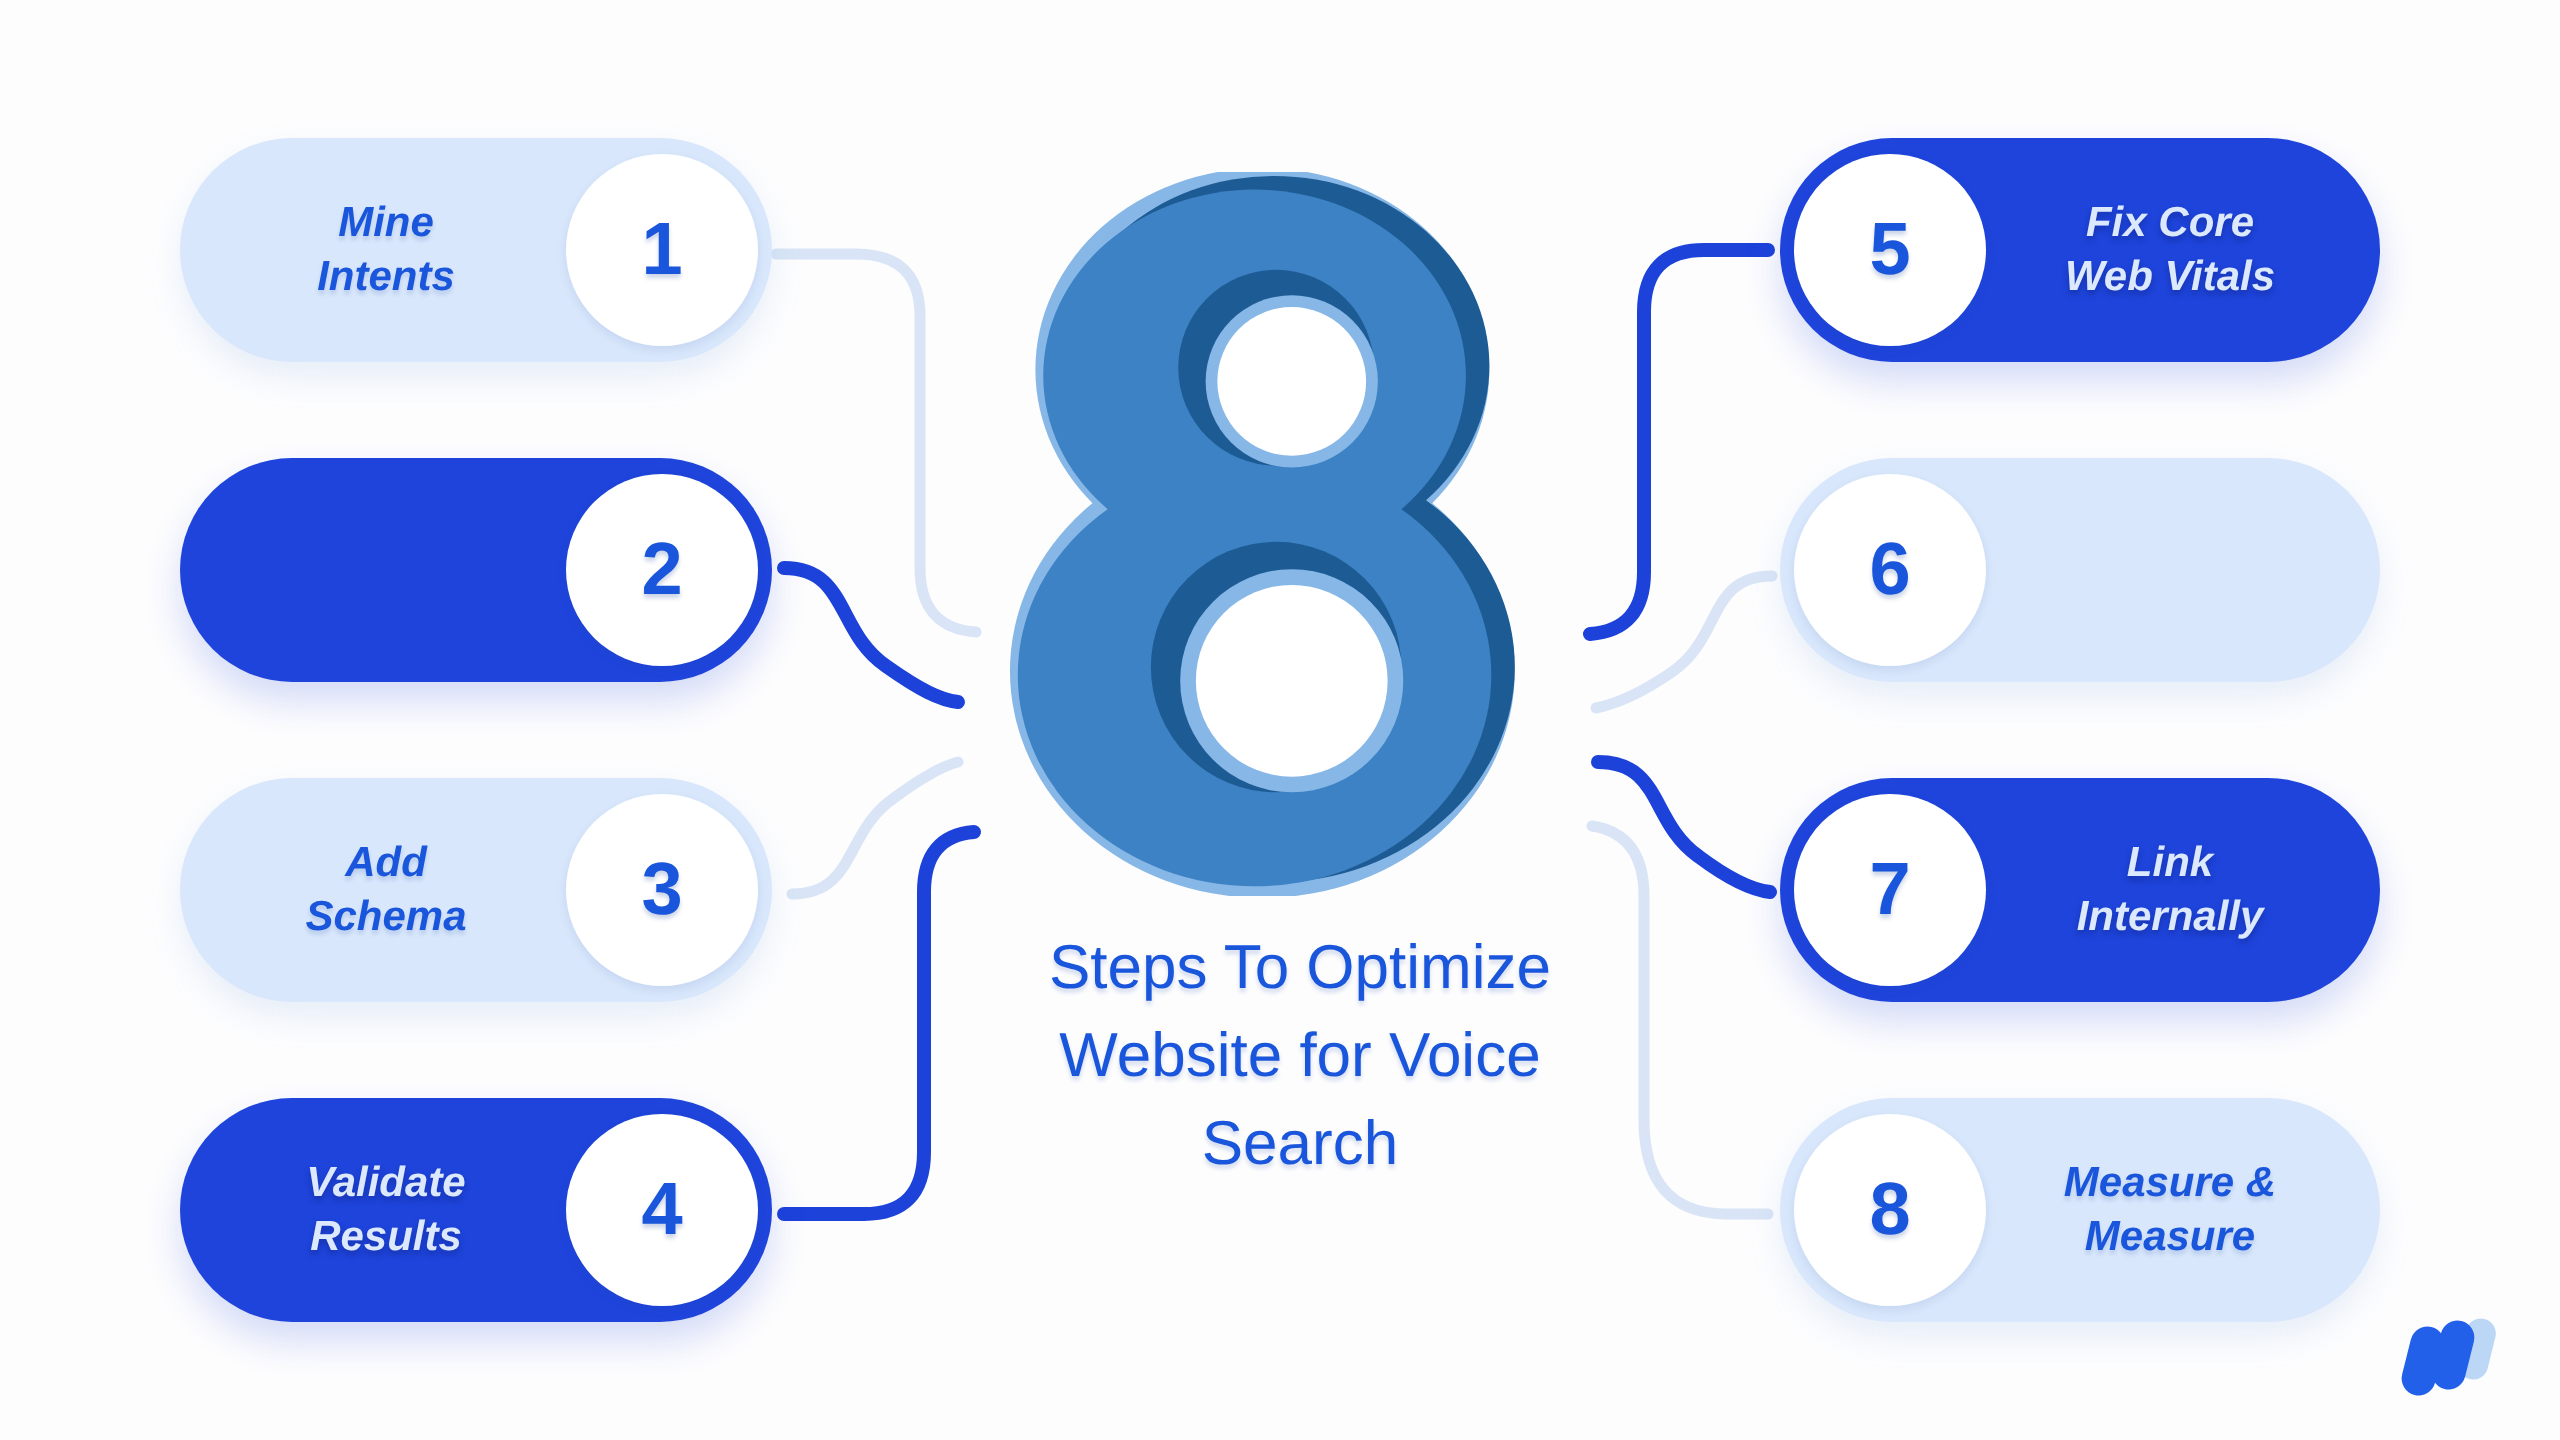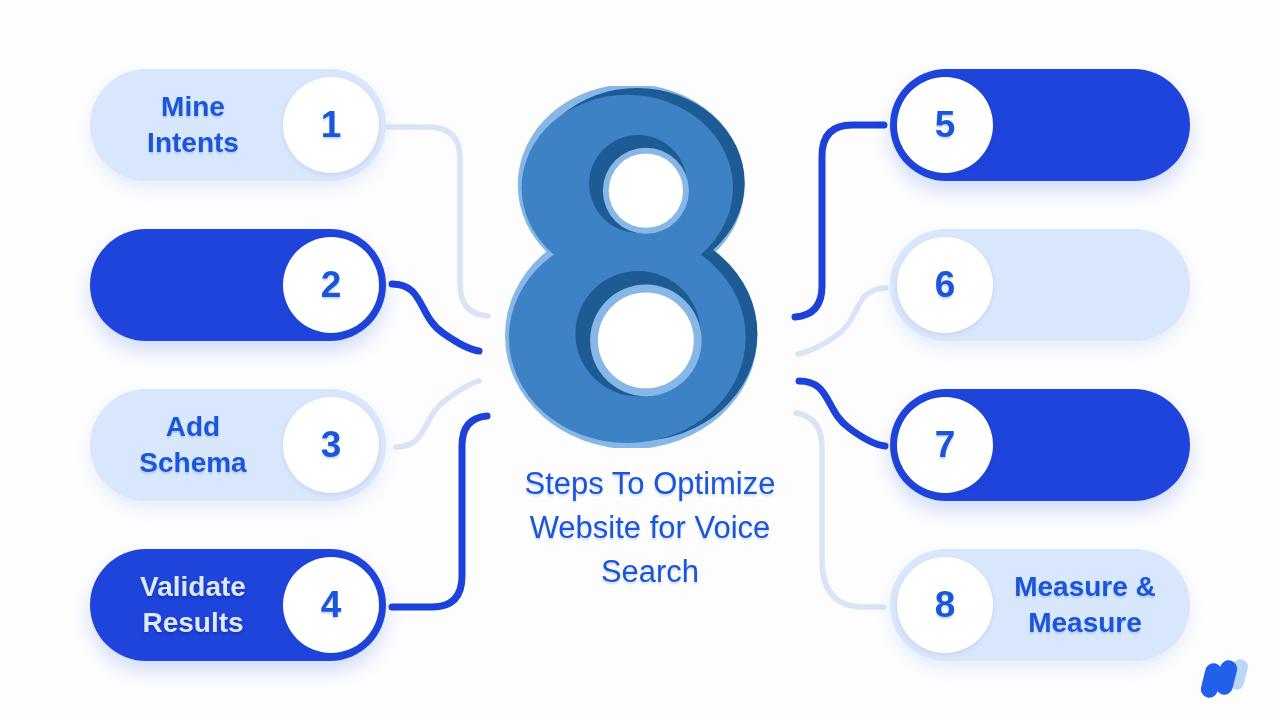--- a/index.html
+++ b/index.html
@@ -59,21 +59,21 @@
   .pill.left .badge{right:7px;}
   .pill.right .badge{left:7px;}
   .badge .num{
     font-size:37px;font-weight:700;color:var(--text-blue);
     text-shadow:0 2px 2px rgba(20,60,150,0.22);
   }
 
   .pill .label{
     position:absolute;top:0;bottom:0;
     display:flex;flex-direction:column;align-items:center;justify-content:center;
-    font-size:28px;font-weight:700;line-height:1.3;text-align:center;
+    font-size:21px;font-weight:700;line-height:1.3;text-align:center;font-style:italic;
   }
   .pill.left .label{left:22px;right:112px;}
   .pill.right .label{left:112px;right:22px;}
   .pill.light .label{color:var(--text-blue);text-shadow:0 2px 2px rgba(40,80,170,0.18);}
   .pill.dark .label{color:var(--light-text);text-shadow:0 2px 3px rgba(8,20,90,0.35);}
 
   .big-eight{
     position:absolute;left:503px;top:86px;width:274px;height:362px;
   }
   .center-title{
@@ -159,31 +159,39 @@
   </div>
   <div class="badge">
     <span class="num">4</span>
   </div>
 </div>
 
 <div class="pill dark right row1">
   <div class="badge">
     <span class="num">5</span>
   </div>
+  <div class="label">
+    <span>Fix Core</span>
+    <span>Web Vitals</span>
+  </div>
 </div>
 
 <div class="pill light right row2">
   <div class="badge">
     <span class="num">6</span>
   </div>
 </div>
 
 <div class="pill dark right row3">
   <div class="badge">
     <span class="num">7</span>
+  </div>
+  <div class="label">
+    <span>Link</span>
+    <span>Internally</span>
   </div>
 </div>
 
 <div class="pill light right row4">
   <div class="badge">
     <span class="num">8</span>
   </div>
   <div class="label">
     <span>Measure &amp;</span>
     <span>Measure</span>

